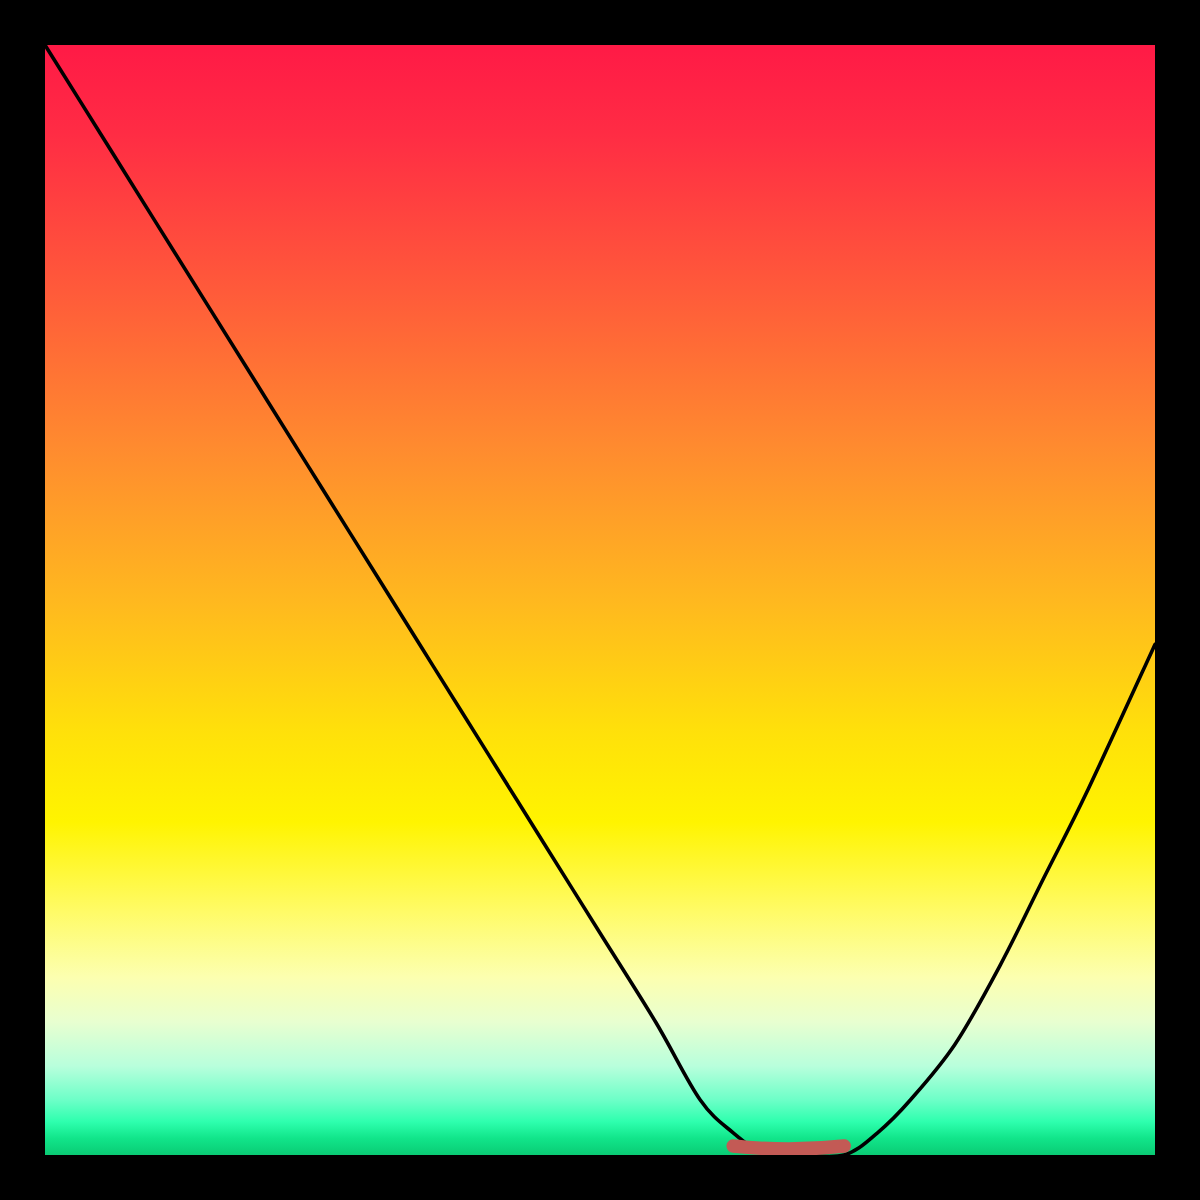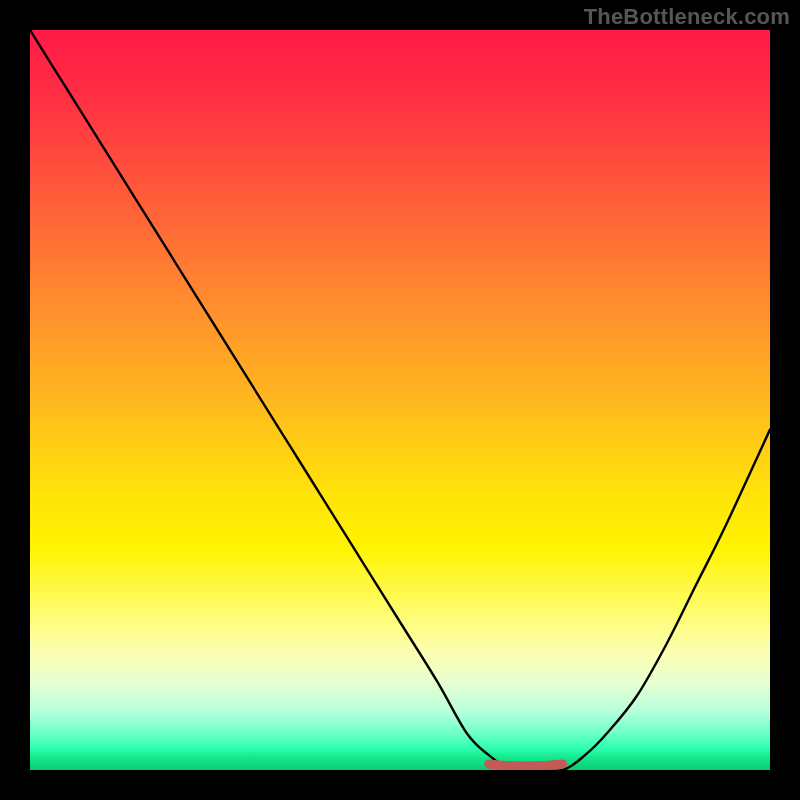--- a/index.html
+++ b/index.html
@@ -61,21 +61,20 @@
   }
   svg.curve {
     position: absolute;
     inset: 0;
   }
 </style>
 </head>
 <body>
 
 <div class="frame">
-  <div class="watermark">TheBottleneck.com</div>
 
   <div class="plot">
     <div class="gradient"></div>
 
     <svg class="curve" viewBox="0 0 740 740" preserveAspectRatio="none">
       <path id="curve-path" fill="none" stroke="#000" stroke-width="2.4" stroke-linecap="round" stroke-linejoin="round" d="M 0 0 C 6.166666666666667 9.866666666666655, 24.666666666666664 39.4666666666666, 37 59.19999999999993 C 49.333333333333336 78.93333333333327, 61.666666666666664 98.66666666666663, 74 118.39999999999998 C 86.33333333333333 138.13333333333333, 98.66666666666667 157.8666666666667, 111 177.60000000000002 C 123.33333333333333 197.33333333333334, 135.66666666666666 217.06666666666663, 148 236.79999999999995 C 160.33333333333334 256.5333333333333, 172.66666666666666 276.26666666666665, 185 296 C 197.33333333333334 315.73333333333335, 209.66666666666666 335.46666666666664, 222 355.2 C 234.33333333333334 374.93333333333334, 246.66666666666666 394.66666666666663, 259 414.4 C 271.3333333333333 434.1333333333333, 283.6666666666667 453.8666666666667, 296 473.6 C 308.3333333333333 493.33333333333337, 320.6666666666667 513.0666666666666, 333 532.8 C 345.3333333333333 552.5333333333333, 357.66666666666663 572.2666666666667, 370 592 C 382.33333333333337 611.7333333333333, 395.9000000000001 632.7, 407.00000000000006 651.2 C 418.1 669.7, 427.96666666666664 690.6666666666666, 436.59999999999997 703 C 445.2333333333333 715.3333333333334, 451.4 719.0333333333334, 458.8 725.2 C 466.20000000000005 731.3666666666667, 473.6 737.5333333333333, 481 740 C 488.4 742.4666666666667, 494.5666666666667 740, 503.20000000000005 740 C 511.83333333333337 740, 524.1666666666666 742.4666666666667, 532.8 740 C 541.4333333333333 737.5333333333333, 547.6 731.3666666666667, 555 725.2 C 562.4 719.0333333333334, 568.5666666666667 712.8666666666667, 577.2 703 C 585.8333333333334 693.1333333333333, 596.9333333333333 680.8, 606.8 666 C 616.6666666666666 651.2, 626.5333333333333 632.7, 636.4 614.2 C 646.2666666666667 595.7, 656.1333333333333 574.7333333333333, 666 555 C 675.8666666666667 535.2666666666667, 683.2666666666665 521.6999999999999, 695.5999999999999 495.79999999999995 C 707.9333333333333 469.9, 732.6 415.6333333333333, 740 399.59999999999997"></path>
       <path id="valley-path" fill="none" stroke="#c35a55" stroke-width="9" stroke-linecap="round" stroke-linejoin="round" d="M 458.8 734 Q 495.8 738 532.8 734"></path>
     </svg>
   </div>
 </div>

